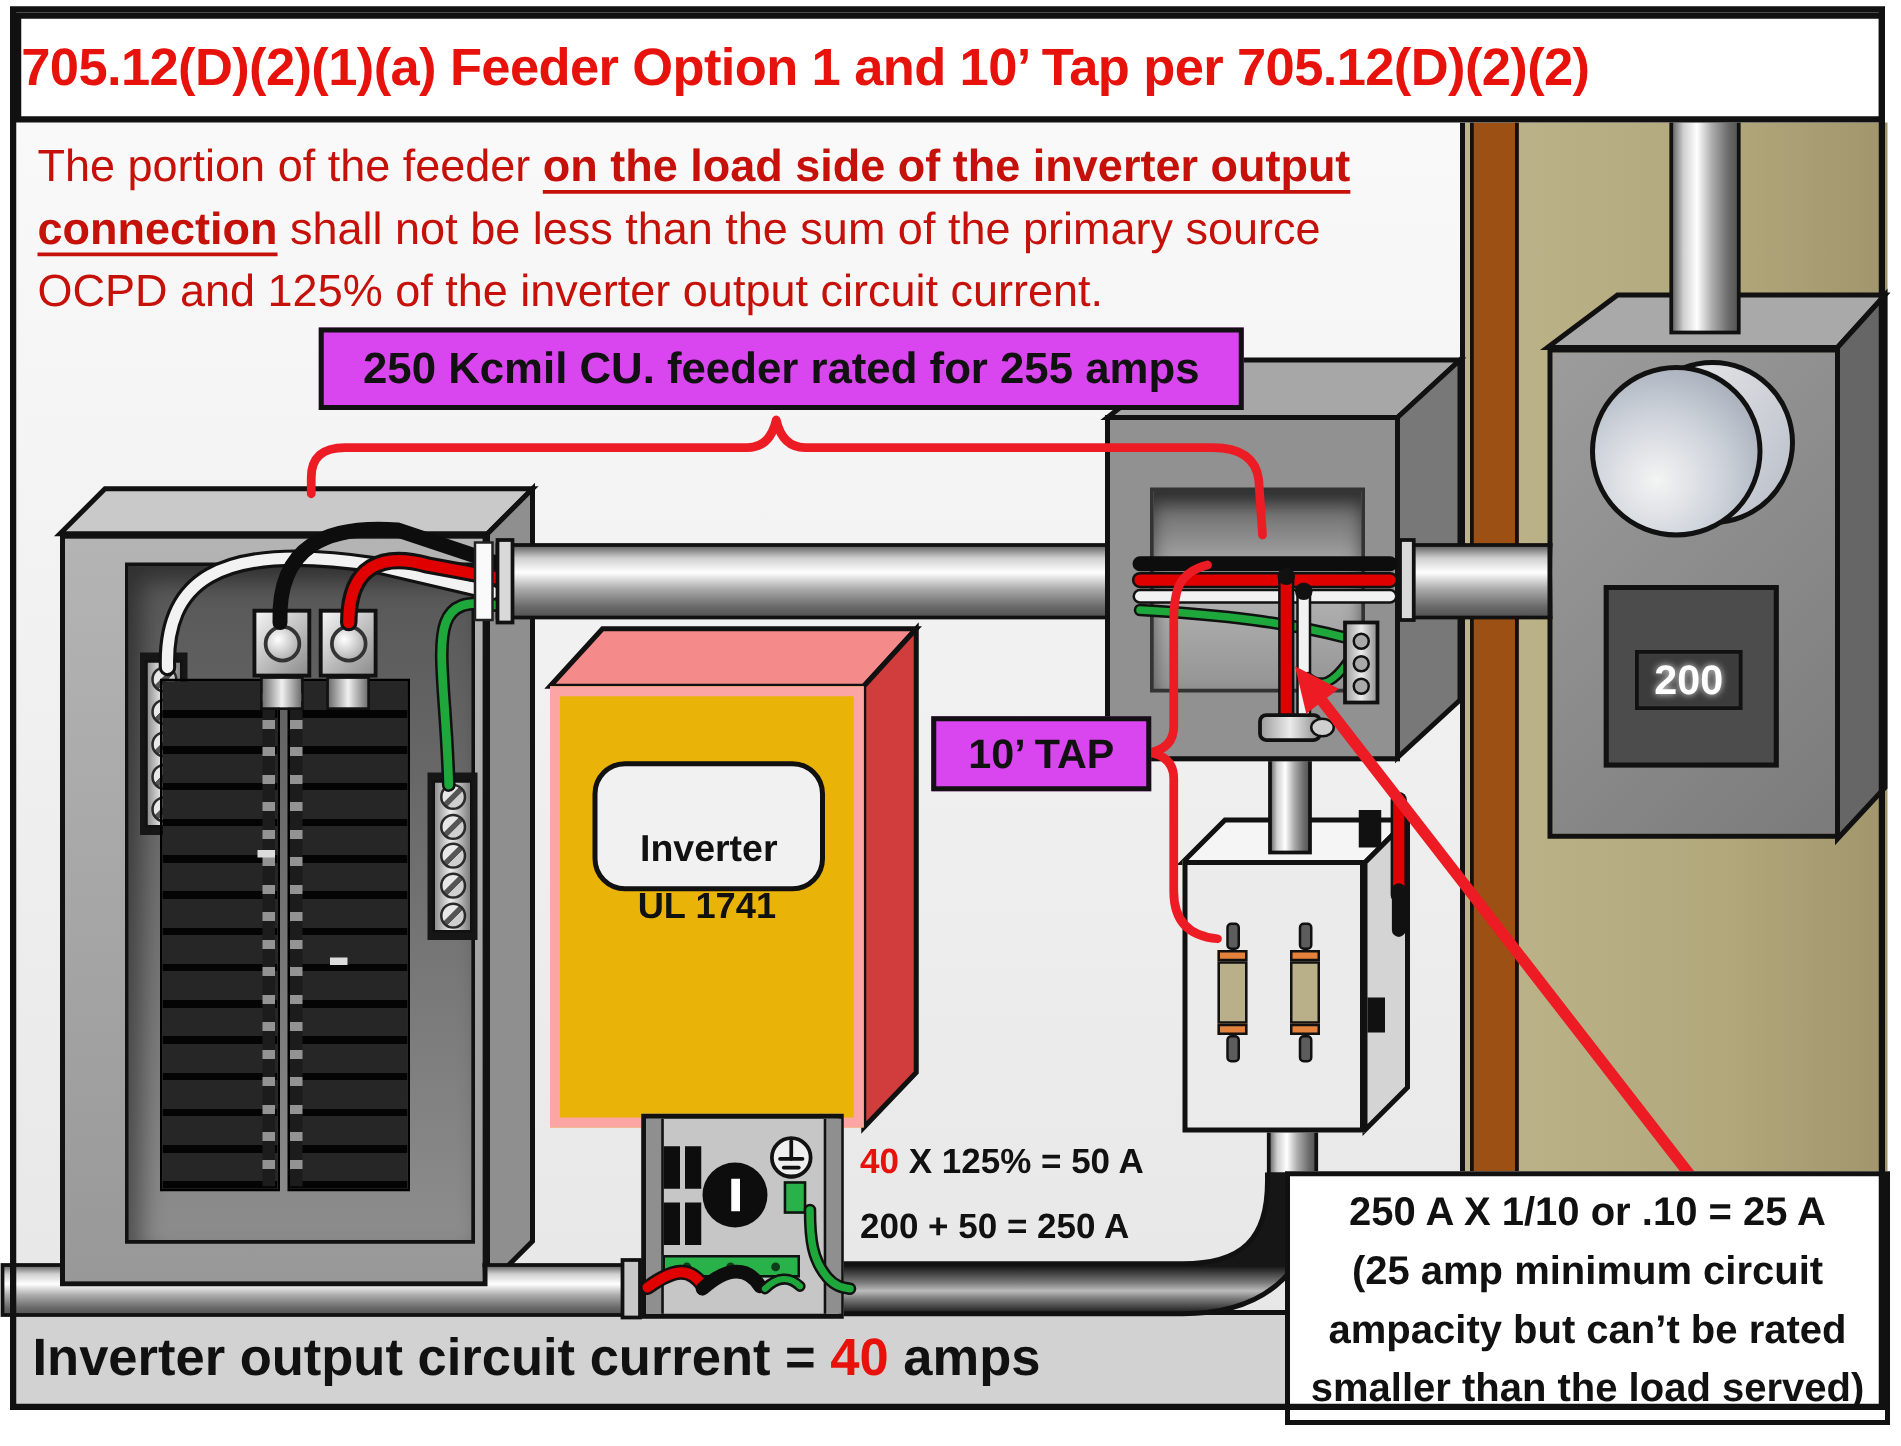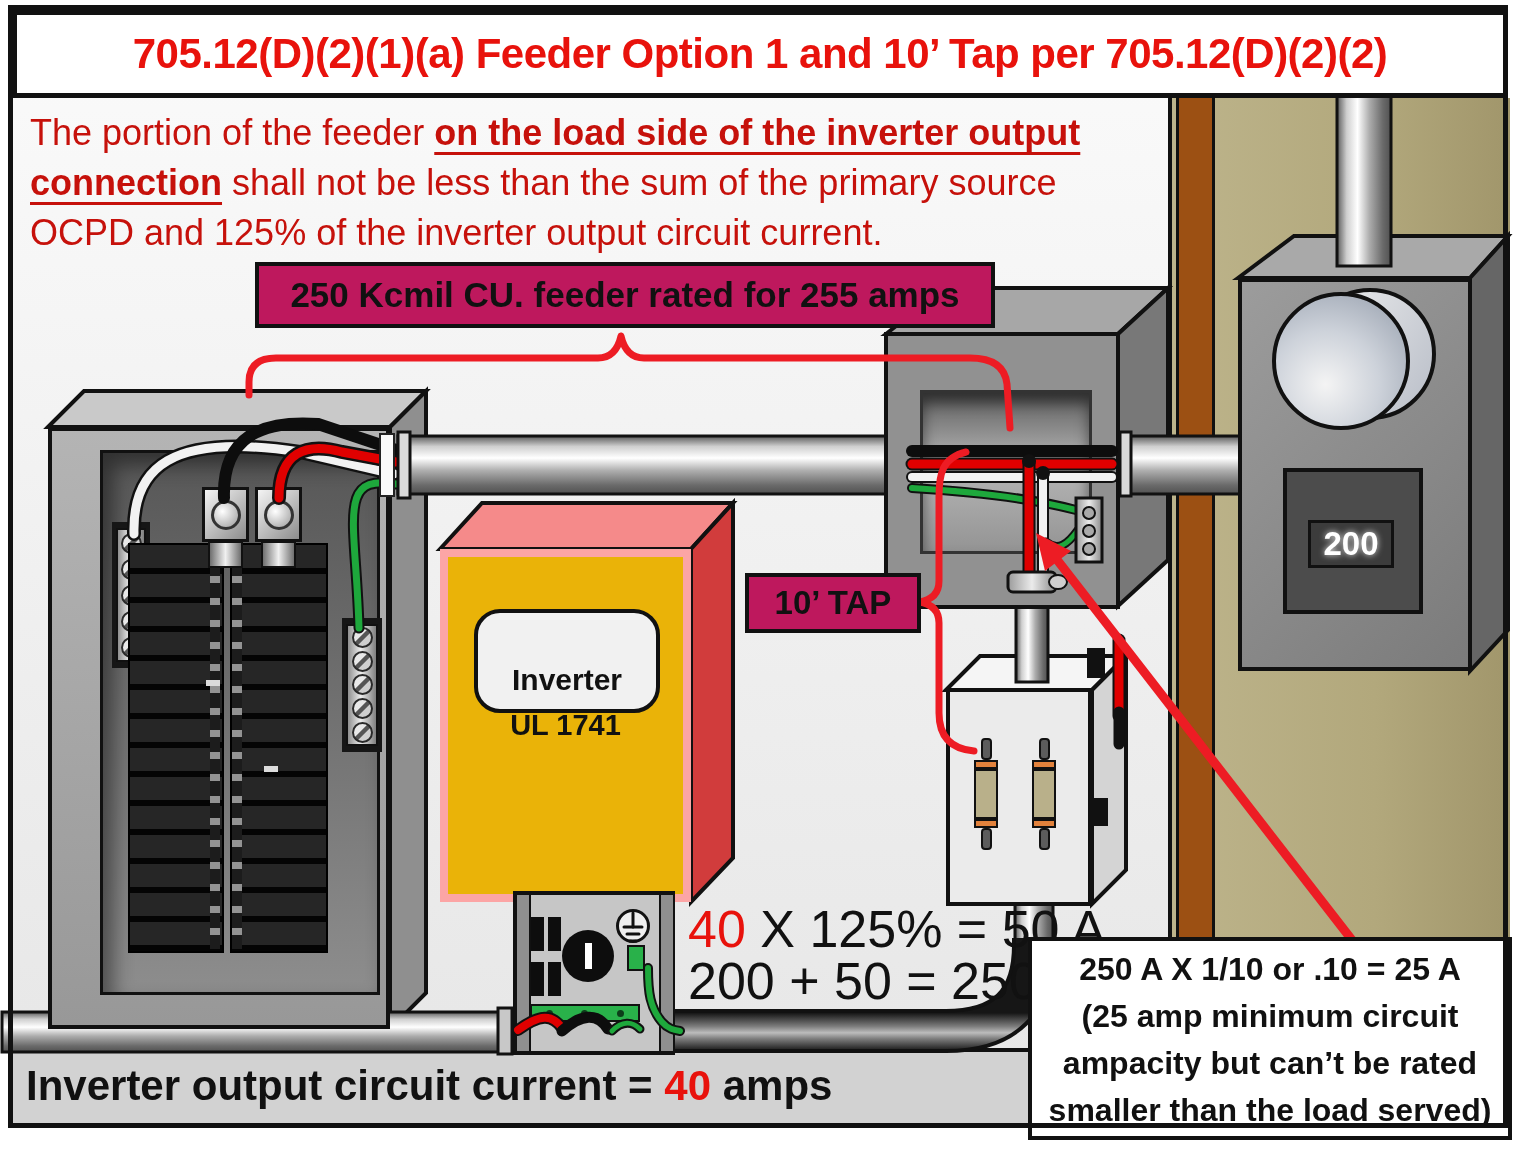--- a/index.html
+++ b/index.html
@@ -12,32 +12,32 @@
   .wall{left:1168px;top:98px;width:338px;height:839px;z-index:1;
         background:linear-gradient(90deg,#bdb48b 0%,#b2a87c 60%,#a1966b 100%);
         border-left:4px solid #111;}
   .stud{left:1176px;top:98px;width:33px;height:839px;background:#9c5013;z-index:2;
         border-left:3px solid #111;border-right:3px solid #111;}
   .band{left:8px;top:1048px;width:1500px;height:80px;background:#d2d2d2;border-top:4px solid #111;z-index:2;box-sizing:border-box;}
   svg.layer{left:0;top:0;width:1521px;height:1157px;pointer-events:none;}
   .under{z-index:3;} .boxes{z-index:4;} .over{z-index:5;}
 
   .titlebox{left:12px;top:10px;width:1486px;height:78px;border:5px solid #111;background:#fff;
-            display:flex;align-items:center;justify-content:center;z-index:6;}
+            display:flex;align-items:center;justify-content:flex-start;z-index:6;}
   .titlebox span{font-size:42px;font-weight:bold;color:#e8120c;letter-spacing:-0.5px;}
   .intro{left:30px;top:108px;width:1140px;color:#c6110b;font-size:36px;line-height:50px;z-index:6;}
   .intro b{font-weight:bold;text-decoration:underline;text-decoration-thickness:3px;text-underline-offset:7px;}
 
-  .whitebox{border:4px solid #111;background:#be185d;display:flex;align-items:center;justify-content:center;
+  .whitebox{border:4px solid #111;background:#d946ef;display:flex;align-items:center;justify-content:center;
             font-weight:bold;color:#111;box-sizing:border-box;}
   .feederlabel{left:255px;top:262px;width:740px;height:66px;font-size:35px;z-index:6;}
   .taplabel{left:745px;top:573px;width:176px;height:60px;font-size:33px;z-index:6;}
   .notebox{left:1028px;top:937px;width:484px;height:203px;border:4px solid #111;background:#fff;z-index:6;
            text-align:center;font-weight:bold;font-size:32px;line-height:47px;color:#111;box-sizing:border-box;padding-top:5px;}
-  .calc{left:688px;top:903px;font-size:52px;font-weight:normal;color:#111;line-height:52px;z-index:6;}
+  .calc{left:688px;top:903px;font-size:28px;font-weight:bold;color:#111;line-height:52px;z-index:6;}
   .footer{left:26px;top:1062px;font-size:42px;font-weight:bold;color:#111;z-index:6;}
   .redval{color:#e8120c;}
 
   
   .panel{left:48px;top:427px;width:342px;height:602px;background:linear-gradient(180deg,#b4b4b4,#989898);
          border:4px solid #111;box-sizing:border-box;}
   .panel-int{left:48px;top:19px;width:280px;height:545px;background:linear-gradient(180deg,#575757,#8d8d8d);
              border:3px solid #111;box-shadow:inset 10px 12px 20px rgba(0,0,0,.45);box-sizing:border-box;}
   .bar-back{background:#161616;}
   .tbar{background:linear-gradient(90deg,#8f8f8f,#ededed 45%,#7f7f7f);border:2px solid #111;box-sizing:border-box;

